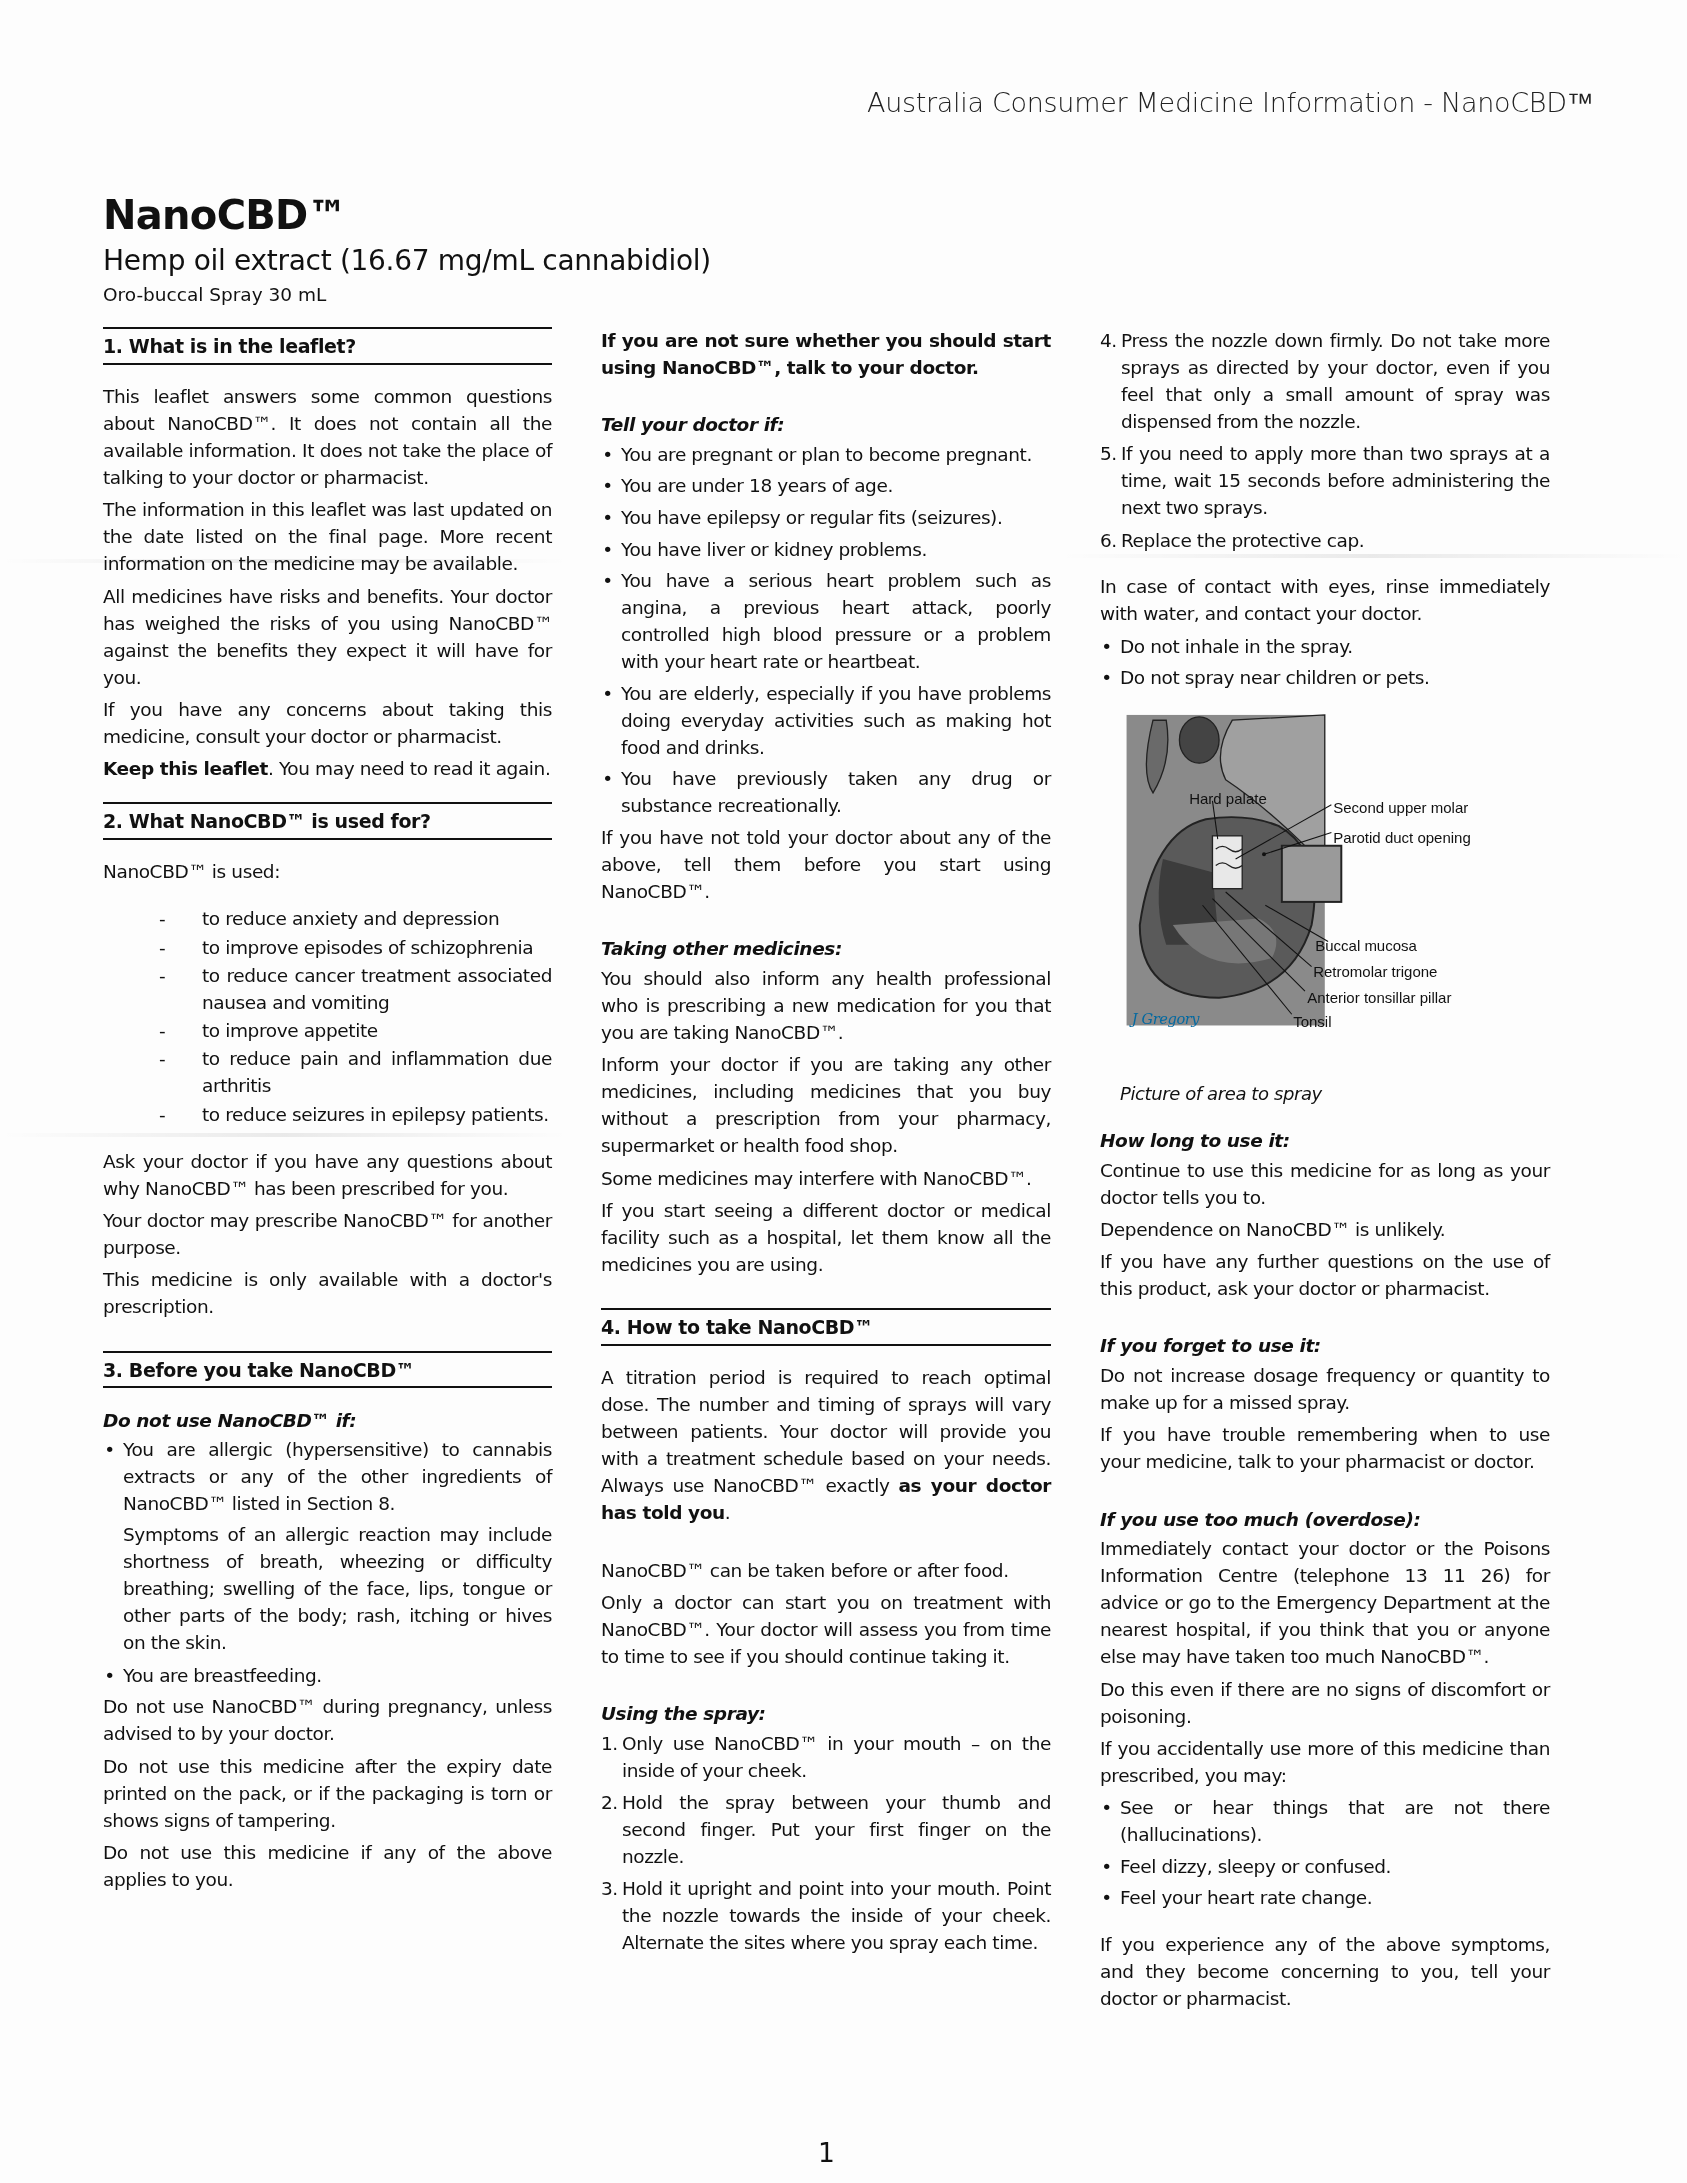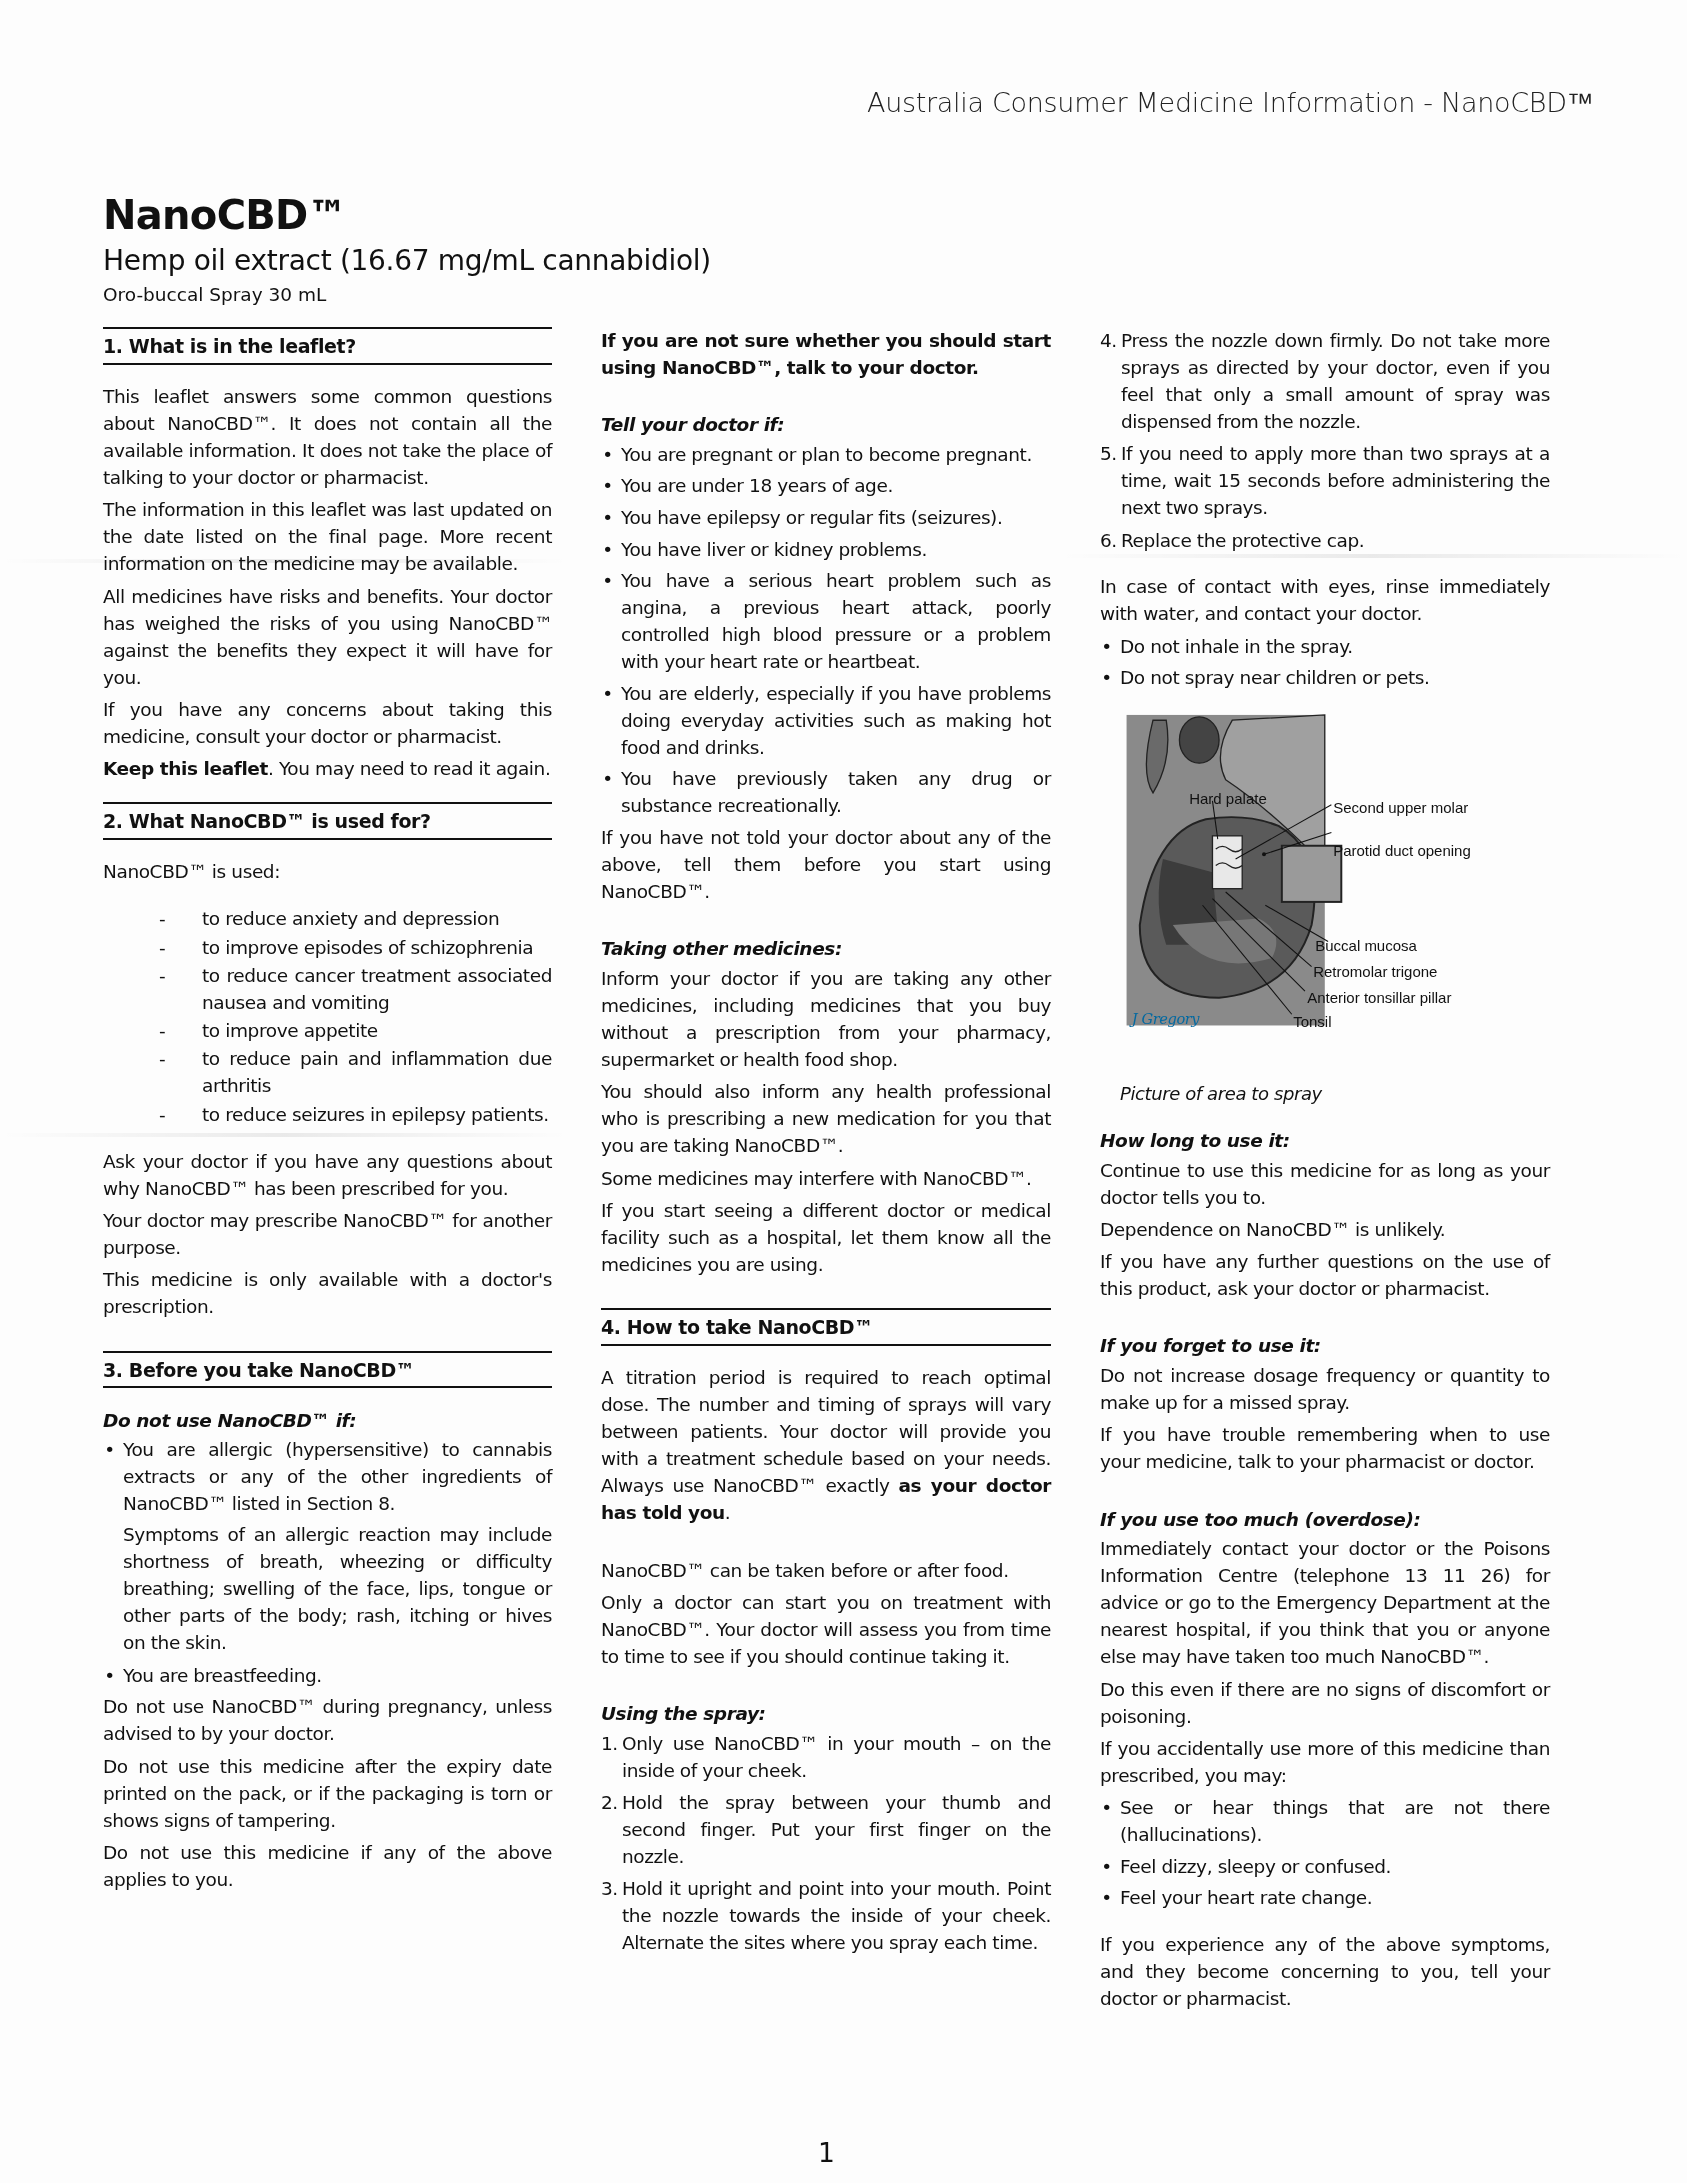--- a/index.html
+++ b/index.html
@@ -114,22 +114,22 @@
     <li>You are under 18 years of age.</li>
     <li>You have epilepsy or regular fits (seizures).</li>
     <li>You have liver or kidney problems.</li>
     <li>You have a serious heart problem such as angina, a previous heart attack, poorly controlled high blood pressure or a problem with your heart rate or heartbeat.</li>
     <li>You are elderly, especially if you have problems doing everyday activities such as making hot food and drinks.</li>
     <li>You have previously taken any drug or substance recreationally.</li>
   </ul>
   <p>If you have not told your doctor about any of the above, tell them before you start using NanoCBD™.</p>
   <div class="gap-md"></div>
   <div class="sub-head">Taking other medicines:</div>
+  <p>You should also inform any health professional who is prescribing a new medication for you that you are taking NanoCBD™.</p>
   <p>Inform your doctor if you are taking any other medicines, including medicines that you buy without a prescription from your pharmacy, supermarket or health food shop.</p>
-  <p>You should also inform any health professional who is prescribing a new medication for you that you are taking NanoCBD™.</p>
   <p>Some medicines may interfere with NanoCBD™.</p>
   <p>If you start seeing a different doctor or medical facility such as a hospital, let them know all the medicines you are using.</p>
   <div class="gap-md"></div>
 
   <div class="sec-head">4. How to take NanoCBD™</div>
   <p><span>A titration period is required to reach optimal dose. The number and timing of sprays will vary between patients. Your doctor will provide you with a treatment schedule based on your needs. Always use NanoCBD™ exactly </span><span class="bold-lead">as your doctor has told you</span><span>.</span></p>
   <div class="gap-md"></div>
   <p>NanoCBD™ can be taken before or after food.</p>
   <p>Only a doctor can start you on treatment with NanoCBD™. Your doctor will assess you from time to time to see if you should continue taking it.</p>
   <div class="gap-md"></div>
@@ -172,21 +172,21 @@
         <line x1="185" y1="230" x2="330" y2="148"></line>
         <line x1="228" y1="223" x2="330" y2="190"></line>
         <line x1="230" y1="300" x2="325" y2="355"></line>
         <line x1="170" y1="280" x2="300" y2="393"></line>
         <line x1="150" y1="290" x2="290" y2="430"></line>
         <line x1="135" y1="300" x2="270" y2="465"></line>
       </g>
     </svg>
     <span class="fig-label" style="left:76px;top:78px;">Hard palate</span>
     <span class="fig-label" style="left:220px;top:87px;">Second upper molar</span>
-    <span class="fig-label" style="left:220px;top:130px;">Parotid duct opening</span>
+    <span class="fig-label" style="left:220px;top:117px;">Parotid duct opening</span>
     <span class="fig-label" style="left:202px;top:225px;">Buccal mucosa</span>
     <span class="fig-label" style="left:200px;top:251px;">Retromolar trigone</span>
     <span class="fig-label" style="left:194px;top:277px;">Anterior tonsillar pillar</span>
     <span class="fig-label" style="left:180px;top:301px;">Tonsil</span>
     <span class="signature" style="left:18.5px;top:298px;">J Gregory</span>
   </div>
   <div class="fig-caption">Picture of area to spray</div>
 
   <div class="sub-head">How long to use it:</div>
   <p>Continue to use this medicine for as long as your doctor tells you to.</p>

